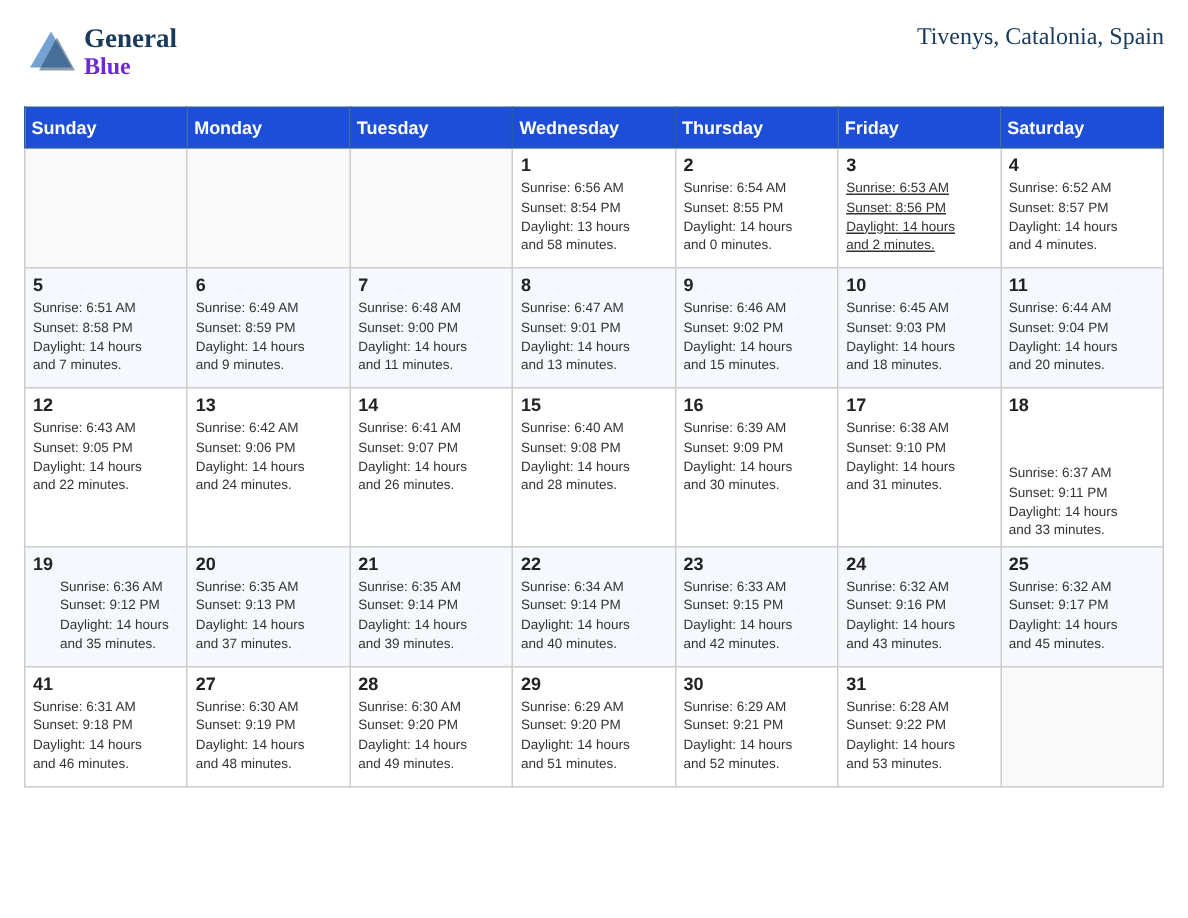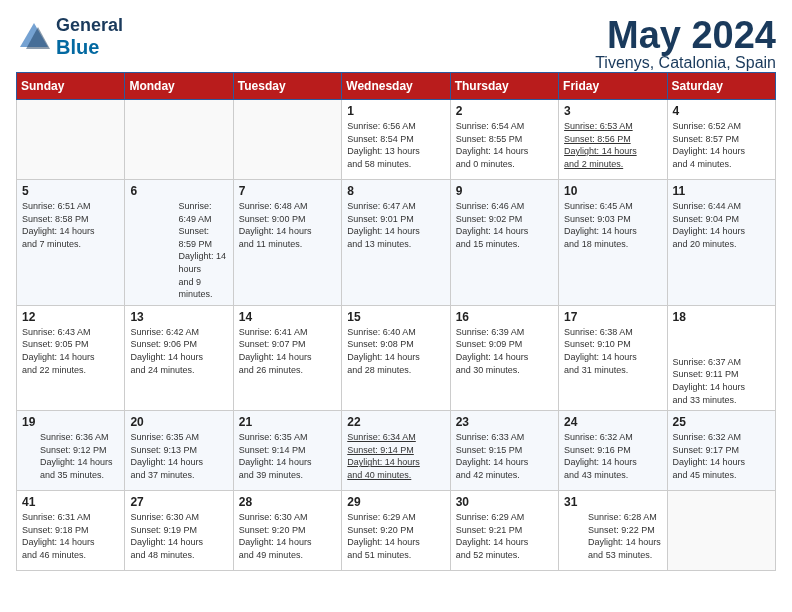--- a/index.html
+++ b/index.html
@@ -7,41 +7,42 @@
       font-family: Arial, sans-serif;
       background: #fff;
       width: 792px;
       min-height: 612px;
       padding: 16px;
     }
     .header {
       display: flex;
       justify-content: space-between;
       align-items: flex-start;
-      margin-bottom: 0;
+      margin-bottom: 18px;
+      font-family: Liberation Serif, serif;
     }
     .title-block {
       text-align: right;
     }
     .month-year {
       font-size: 38px;
       font-weight: bold;
       color: #1a3a5c;
       line-height: 1;
     }
     .location {
       font-size: 16px;
       color: #1a3a5c;
     }
     table {
       width: 100%;
       border-collapse: collapse;
     }
     th {
-      background-color: #b91c1c;
+      background-color: #1d4ed8;
       color: #fff;
       font-size: 12px;
       font-weight: bold;
       padding: 6px 4px;
       text-align: left;
       border: 1px solid #2a5a9f;
     }
     td {
       border: 1px solid #ccc;
       vertical-align: top;
@@ -82,41 +83,40 @@
       display: flex;
       flex-direction: column;
       line-height: 1.1;
     }
     .logo-general {
       font-size: 18px;
       font-weight: bold;
       color: #1a3a5c;
     }
     .logo-blue {
-      font-size: 20px;
-      font-weight: bold;
-      color: #0369a1;
+      font-size: 16px;
+      font-weight: bold;
+      color: #6d28d9;
     }
   </style>
 </head>
 <body>
 
 <div class="header">
   <div class="logo-container">
     <svg class="logo-icon" viewBox="0 0 36 36" xmlns="http://www.w3.org/2000/svg">
       <polygon points="18,4 32,28 4,28" fill="#3a7abf" opacity="0.7"></polygon>
       <polygon points="22,8 34,30 10,30" fill="#1a3a5c" opacity="0.5"></polygon>
     </svg>
     <div class="logo-words">
       <span class="logo-general">General</span>
       <span class="logo-blue">Blue</span>
     </div>
   </div>
   <div class="title-block">
-    <div class="month-year">May 2024</div>
     <div class="location">Tivenys, Catalonia, Spain</div>
   </div>
 </div>
 
 <table>
   <thead>
     <tr>
     <th>Sunday</th>
         <th>Monday</th>
         <th>Tuesday</th>
@@ -163,21 +163,21 @@
       <tr>
         <td>
           <div class="day-num">5</div>
           <div class="cell-text" style="white-space: pre-line;">Sunrise: 6:51 AM
 Sunset: 8:58 PM
 Daylight: 14 hours
 and 7 minutes.</div>
         </td>
         <td>
           <div class="day-num">6</div>
-          <div class="cell-text" style="white-space: pre-line; margin-left: 48px;">Sunrise: 6:49 AM
+          <div class="cell-text" style="white-space: pre-line;">Sunrise: 6:49 AM
 Sunset: 8:59 PM
 Daylight: 14 hours
 and 9 minutes.</div>
         </td>
         <td>
           <div class="day-num">7</div>
           <div class="cell-text" style="white-space: pre-line;">Sunrise: 6:48 AM
 Sunset: 9:00 PM
 Daylight: 14 hours
 and 11 minutes.</div>
@@ -279,21 +279,21 @@
         </td>
         <td>
           <div class="day-num">21</div>
           <div class="cell-text" style="white-space: pre-line;">Sunrise: 6:35 AM
 Sunset: 9:14 PM
 Daylight: 14 hours
 and 39 minutes.</div>
         </td>
         <td>
           <div class="day-num">22</div>
-          <div class="cell-text" style="white-space: pre-line; text-decoration: underline;">Sunrise: 6:34 AM
+          <div class="cell-text" style="white-space: pre-line;">Sunrise: 6:34 AM
 Sunset: 9:14 PM
 Daylight: 14 hours
 and 40 minutes.</div>
         </td>
         <td>
           <div class="day-num">23</div>
           <div class="cell-text" style="white-space: pre-line;">Sunrise: 6:33 AM
 Sunset: 9:15 PM
 Daylight: 14 hours
 and 42 minutes.</div>
@@ -344,21 +344,21 @@
         </td>
         <td>
           <div class="day-num">30</div>
           <div class="cell-text" style="white-space: pre-line;">Sunrise: 6:29 AM
 Sunset: 9:21 PM
 Daylight: 14 hours
 and 52 minutes.</div>
         </td>
         <td>
           <div class="day-num">31</div>
-          <div class="cell-text" style="white-space: pre-line; margin-left: 24px;">Sunrise: 6:28 AM
+          <div class="cell-text" style="white-space: pre-line;">Sunrise: 6:28 AM
 Sunset: 9:22 PM
 Daylight: 14 hours
 and 53 minutes.</div>
         </td>
         <td class="empty"></td>
       </tr>
     </tbody>
 </table>
 
 </body></html>

